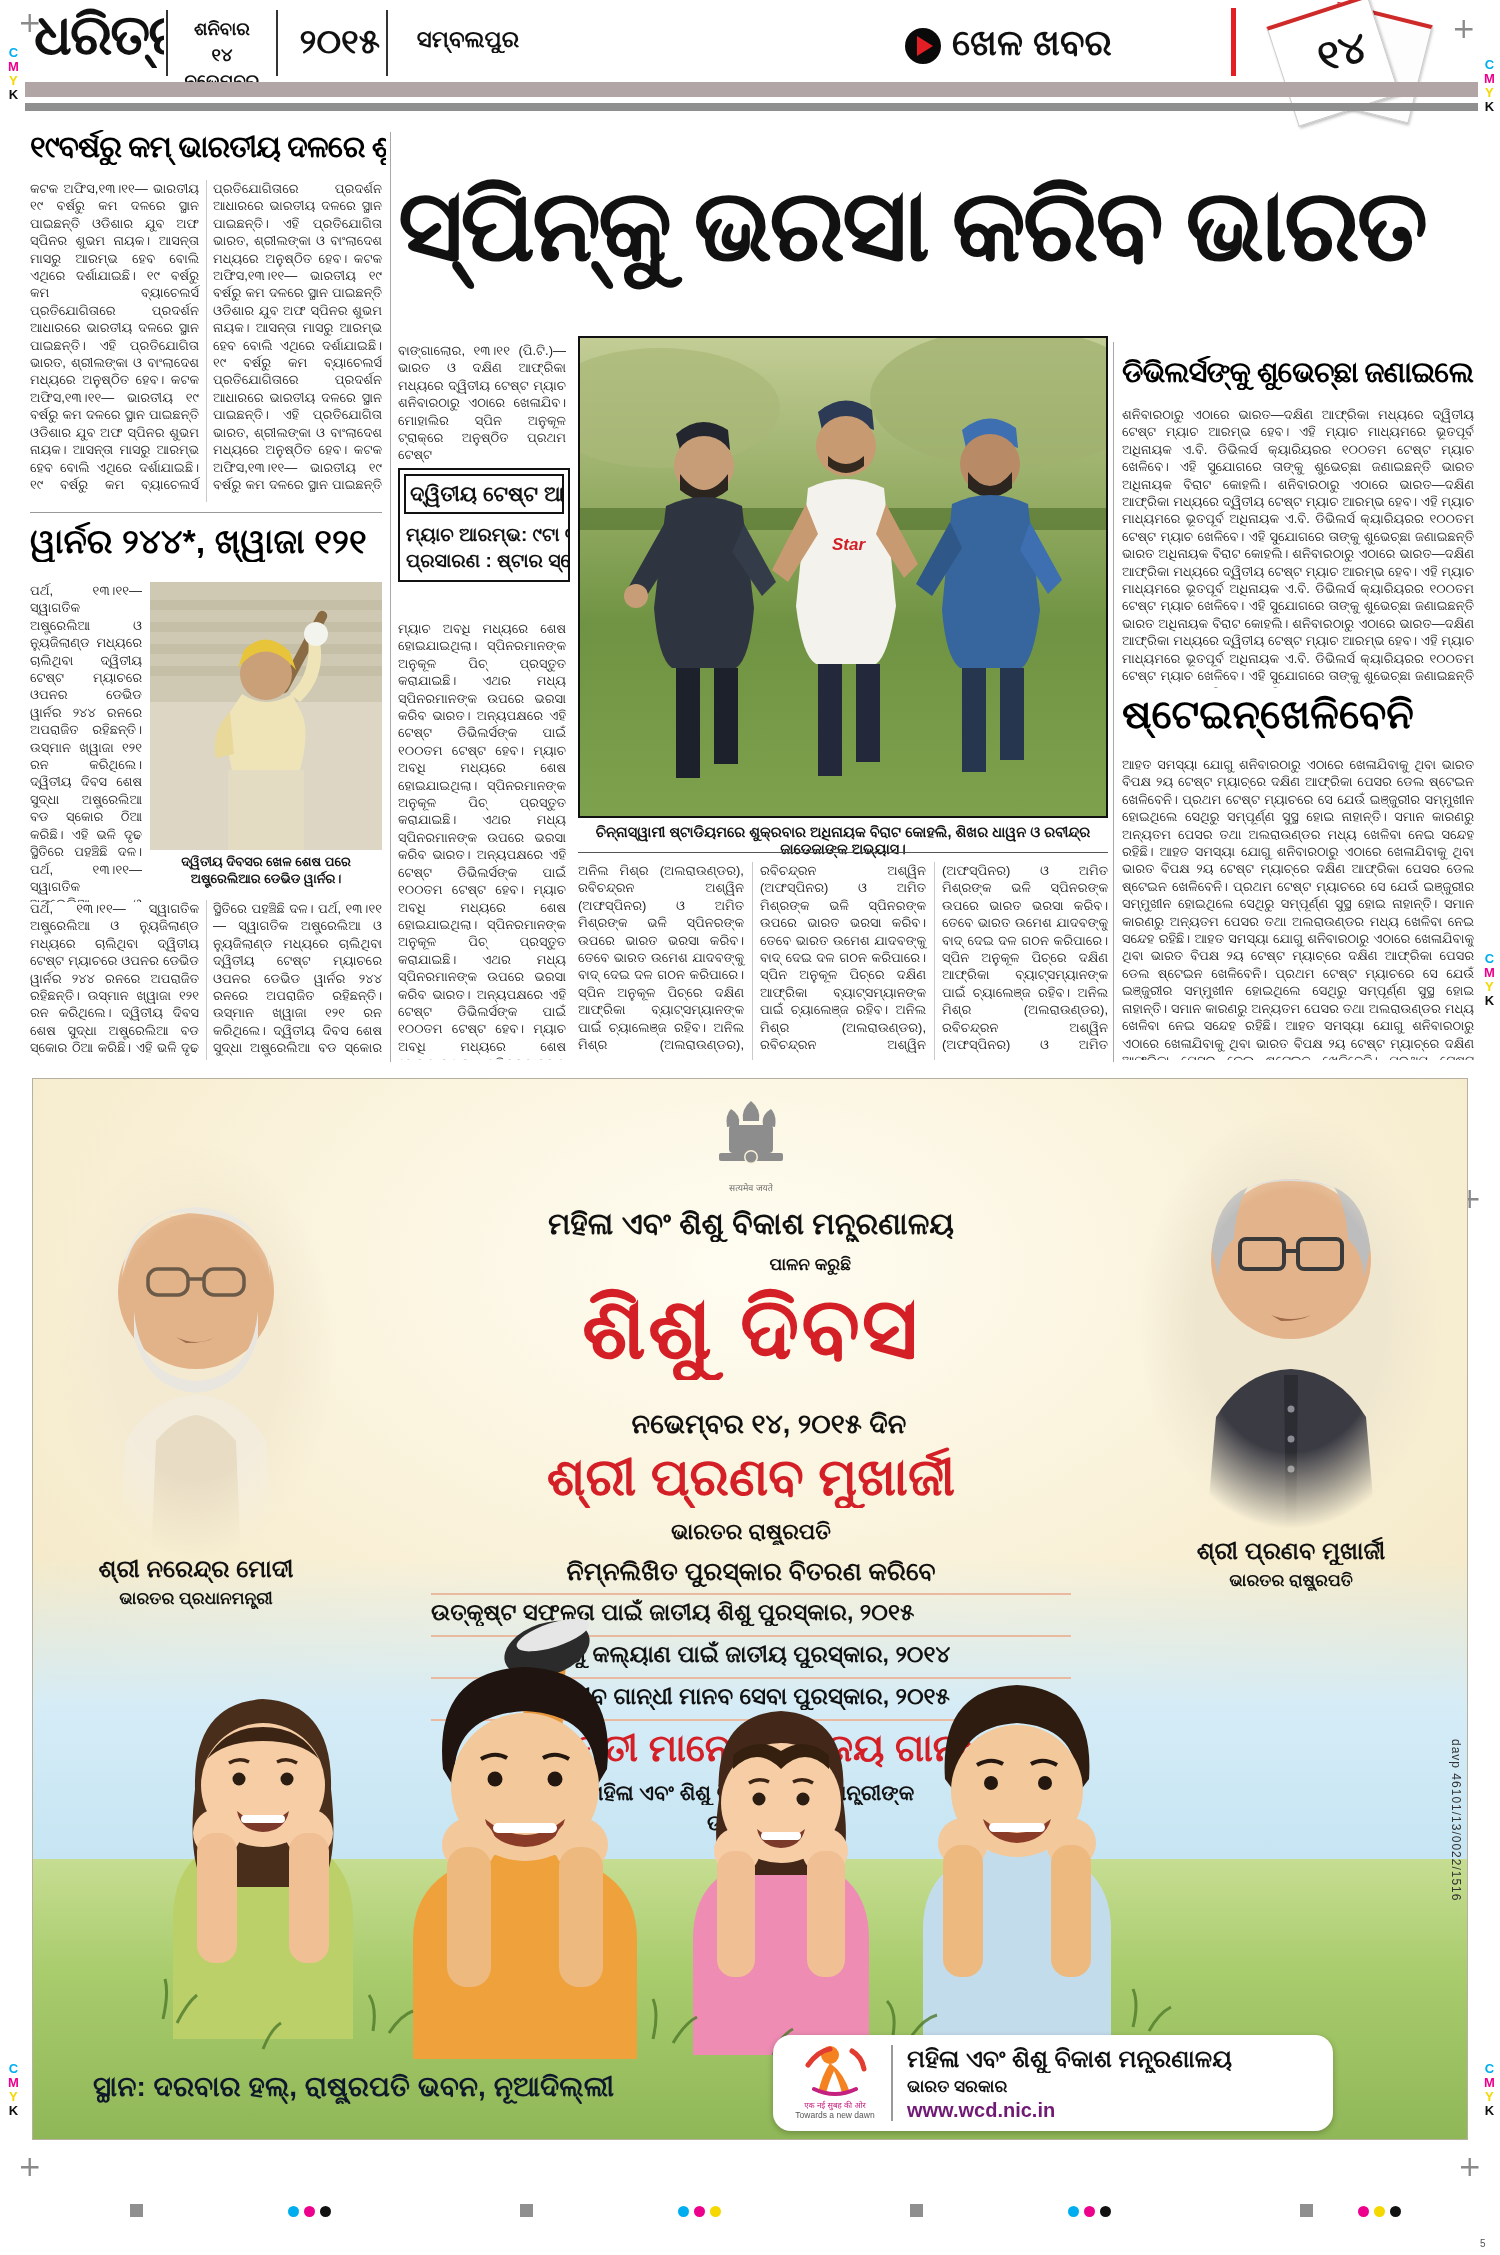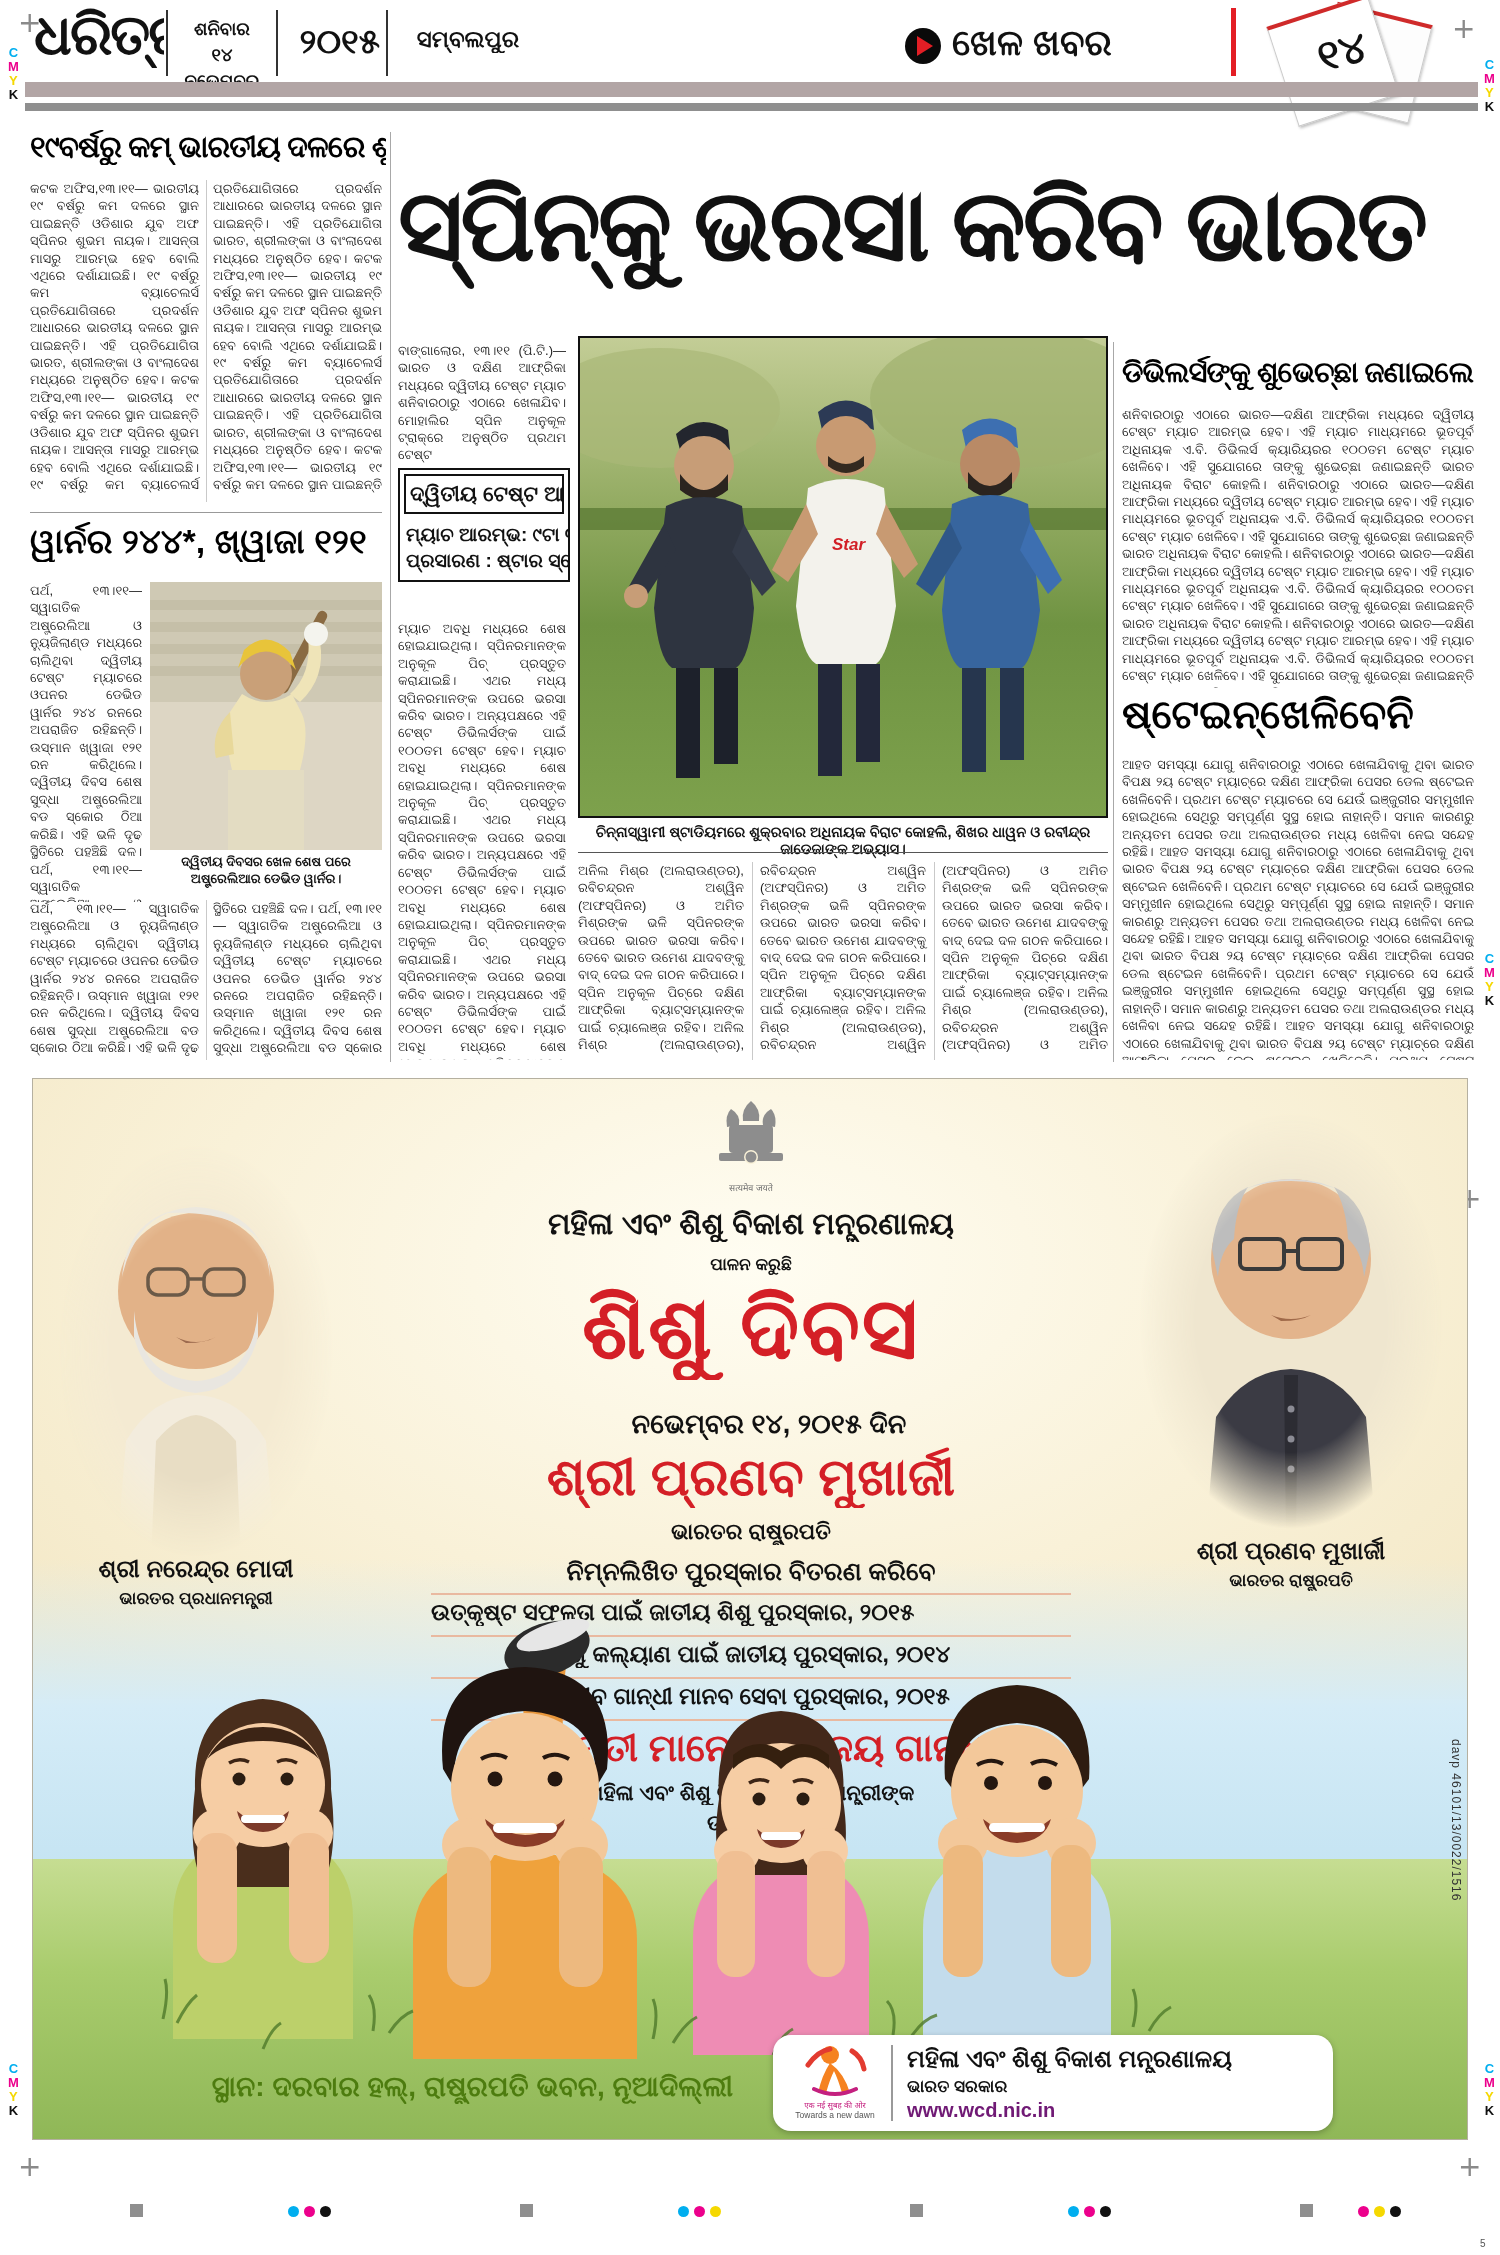--- a/index.html
+++ b/index.html
@@ -203,21 +203,21 @@
           <circle cx="50" cy="62" r="7" fill="#f9f1d8"></circle>
           <circle cx="50" cy="62" r="5.5"></circle>
           <ellipse cx="26" cy="62" rx="7" ry="4"></ellipse>
           <ellipse cx="74" cy="62" rx="7" ry="4"></ellipse>
         </g>
       </svg>
       <div style="font-size:9px;color:#6e6e6e;margin-top:-4px;">सत्यमेव जयते</div>
     </div>
 
     <div class="abs nowrap" style="left:418px;top:128px;width:600px;text-align:center;font-size:30px;font-weight:900;">ମହିଳା ଏବଂ ଶିଶୁ ବିକାଶ ମନ୍ତ୍ରଣାଳୟ</div>
-    <div class="abs nowrap" style="left:618px;top:176px;width:200px;text-align:center;font-size:17px;font-weight:bold;">ପାଳନ କରୁଛି</div>
+    <div class="abs nowrap" style="left:618px;top:176px;width:200px;text-align:right;font-size:17px;font-weight:bold;">ପାଳନ କରୁଛି</div>
     <div class="abs nowrap adred" style="left:368px;top:200px;width:700px;text-align:center;font-size:86px;font-weight:900;letter-spacing:2px;">ଶିଶୁ ଦିବସ</div>
     <div class="abs nowrap" style="left:536px;top:330px;width:400px;text-align:center;font-size:27px;font-weight:bold;">ନଭେମ୍ବର ୧୪, ୨୦୧୫ ଦିନ</div>
     <div class="abs nowrap adred" style="left:418px;top:368px;width:600px;text-align:center;font-size:52px;font-weight:900;">ଶ୍ରୀ ପ୍ରଣବ ମୁଖାର୍ଜୀ</div>
     <div class="abs nowrap" style="left:568px;top:440px;width:300px;text-align:center;font-size:22px;font-weight:bold;">ଭାରତର ରାଷ୍ଟ୍ରପତି</div>
     <div class="abs nowrap" style="left:468px;top:478px;width:500px;text-align:center;font-size:25px;font-weight:900;">ନିମ୍ନଲିଖିତ ପୁରସ୍କାର ବିତରଣ କରିବେ</div>
 
     <div class="abs" style="left:398px;top:514px;width:640px;height:2px;background:#e9b9a0;"></div>
     <div class="abs nowrap" style="left:398px;top:520px;width:640px;font-size:23px;font-weight:bold;">ଉତ୍କୃଷ୍ଟ ସଫଳତା ପାଇଁ ଜାତୀୟ ଶିଶୁ ପୁରସ୍କାର, ୨୦୧୫</div>
     <div class="abs" style="left:398px;top:556px;width:640px;height:2px;background:#e9b9a0;"></div>
     <div class="abs nowrap" style="left:398px;top:562px;width:640px;text-align:center;font-size:23px;font-weight:bold;">ଶିଶୁ କଲ୍ୟାଣ ପାଇଁ ଜାତୀୟ ପୁରସ୍କାର, ୨୦୧୪</div>
@@ -345,21 +345,21 @@
         <g stroke="#4f7a2b" stroke-width="3" fill="none" opacity="0.8">
           <path d="M30 400 q6 -26 2 -40 M44 404 q10 -20 20 -28 M240 412 q4 -24 -4 -36 M256 414 q12 -18 24 -22"></path>
           <path d="M520 420 q6 -26 0 -40 M540 424 q12 -20 24 -26 M760 416 q4 -24 -6 -34 M778 418 q12 -18 26 -22"></path>
           <path d="M1000 408 q6 -24 0 -38 M1016 412 q10 -18 22 -24 M130 430 q8 -20 18 -26 M640 436 q8 -20 20 -26"></path>
         </g>
       </svg>
     </div>
 
     <div class="abs" style="right:4px;top:660px;writing-mode:vertical-rl;font-size:12px;color:#333;letter-spacing:1px;">davp 46101/13/0022/1516</div>
 
-    <div class="abs nowrap" style="left:60px;top:992px;width:640px;text-align:right;font-size:28px;font-weight:900;color:#4d7c0f;">ସ୍ଥାନ: ଦରବାର ହଲ୍, ରାଷ୍ଟ୍ରପତି ଭବନ, ନୂଆଦିଲ୍ଲୀ</div>
+    <div class="abs nowrap" style="left:60px;top:992px;width:640px;text-align:left;font-size:28px;font-weight:900;color:#0f172a;">ସ୍ଥାନ: ଦରବାର ହଲ୍, ରାଷ୍ଟ୍ରପତି ଭବନ, ନୂଆଦିଲ୍ଲୀ</div>
 
     <div class="abs" style="left:740px;top:956px;width:560px;height:96px;background:#ffffff;border-radius:18px;box-shadow:0 2px 6px rgba(0,0,0,.25);">
       <div class="abs" style="left:14px;top:6px;width:96px;height:84px;text-align:center;">
         <svg width="70" height="56" viewBox="0 0 70 56">
           <circle cx="30" cy="14" r="9" fill="#f58220"></circle>
           <path d="M30 22 Q22 34 18 52 L26 52 Q30 38 34 30 Q38 38 42 52 L50 52 Q44 32 30 22Z" fill="#f58220"></path>
           <path d="M8 24 Q18 10 30 8" stroke="#e23b30" stroke-width="5" fill="none" stroke-linecap="round"></path>
           <path d="M52 10 Q62 16 64 28" stroke="#e23b30" stroke-width="5" fill="none" stroke-linecap="round"></path>
           <path d="M14 48 Q35 58 56 48" stroke="#c4207f" stroke-width="4" fill="none" stroke-linecap="round"></path>
         </svg>

